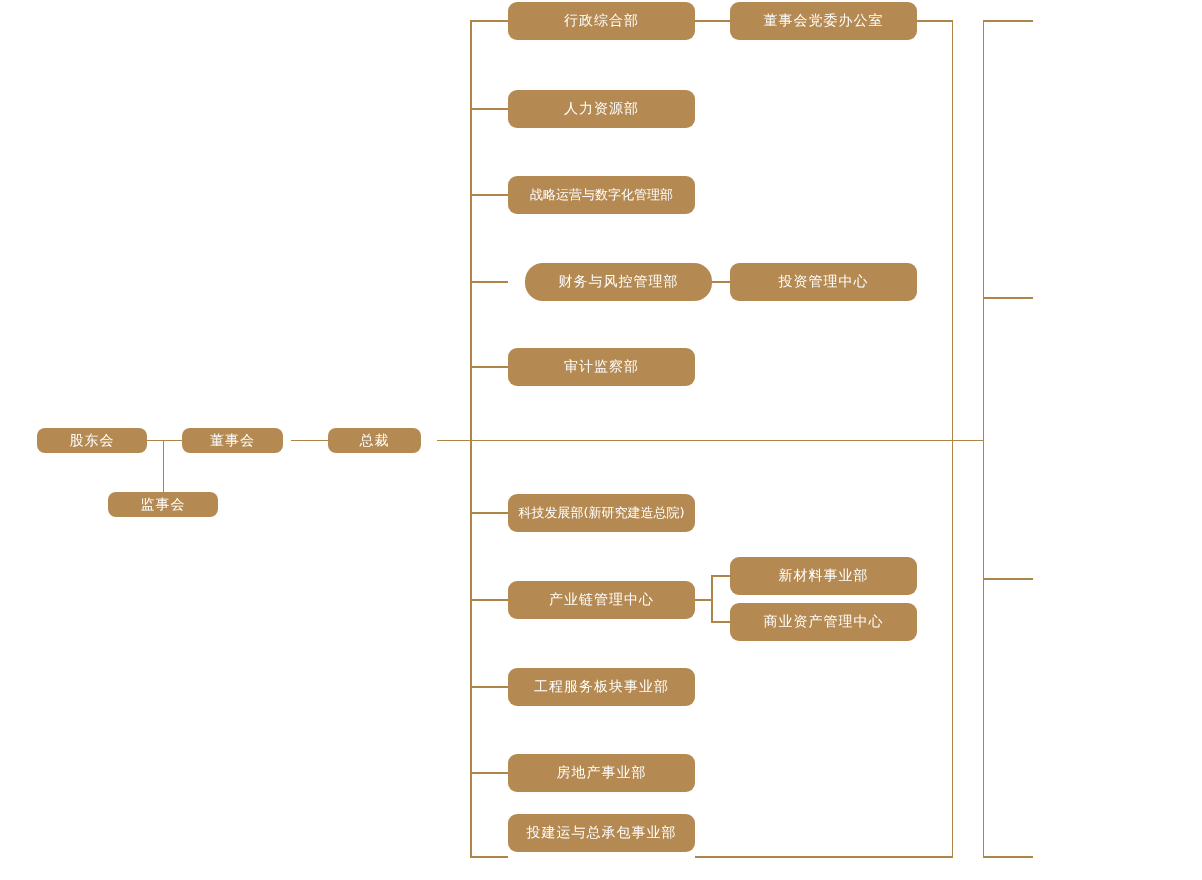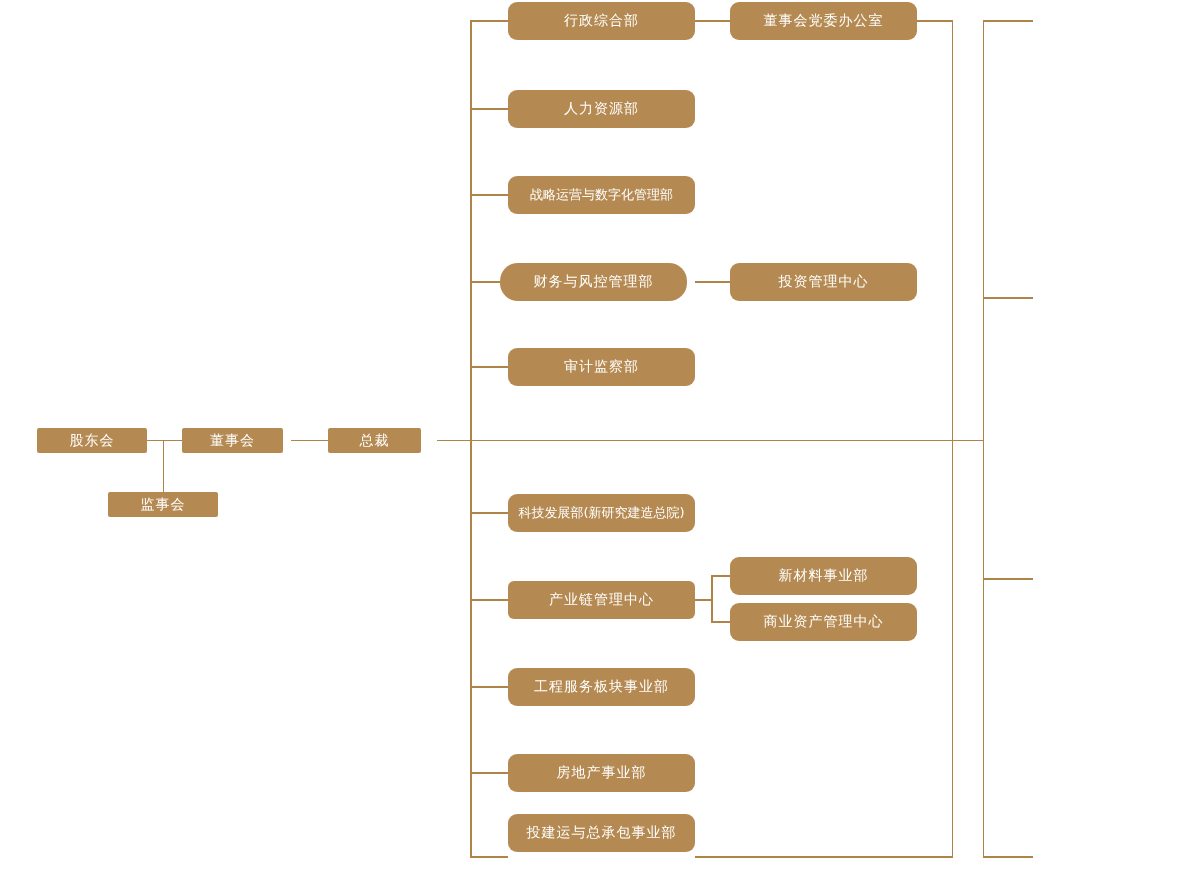--- a/index.html
+++ b/index.html
@@ -22,21 +22,21 @@
     background:var(--node-fill);
     color:var(--node-text);
     border-radius:9px;
     display:flex;align-items:center;justify-content:center;
     font-size:14px;letter-spacing:1px;
     white-space:nowrap;
     box-sizing:border-box;
   }
   .node-sm{
     width:110px;height:25px;
-    border-radius:2px;
+    border-radius:8px;
     font-size:14px;letter-spacing:1px;
   }
   .fs13{font-size:13px;letter-spacing:0;}
   .hl{position:absolute;height:1.5px;background:var(--line-color);}
   .vl{position:absolute;width:1.5px;background:var(--line-color);}
 </style>
 </head>
 <body>
 
 <div class="canvas">
@@ -75,24 +75,24 @@
   <div class="hl" style="left:983px;top:856.25px;width:50px;"></div>
 
   <div class="node node-sm" style="left:37px;top:428px;">股东会</div>
   <div class="node node-sm" style="left:182px;top:428px;width:101px;">董事会</div>
   <div class="node node-sm" style="left:328px;top:428px;width:93px;">总裁</div>
   <div class="node node-sm" style="left:108px;top:492px;">监事会</div>
 
   <div class="node" style="left:508px;top:2px;">行政综合部</div>
   <div class="node" style="left:508px;top:90px;">人力资源部</div>
   <div class="node fs13" style="left:508px;top:176px;">战略运营与数字化管理部</div>
-  <div class="node" style="left:500px;top:263px;border-radius:18px;">财务与风控管理部</div>
+  <div class="node" style="left:525px;top:263px;border-radius:18px;">财务与风控管理部</div>
   <div class="node" style="left:508px;top:348px;">审计监察部</div>
   <div class="node fs13" style="left:508px;top:494px;">科技发展部(新研究建造总院)</div>
-  <div class="node" style="left:508px;top:581px;border-radius:6px;">产业链管理中心</div>
+  <div class="node" style="left:508px;top:581px;">产业链管理中心</div>
   <div class="node" style="left:508px;top:668px;">工程服务板块事业部</div>
   <div class="node" style="left:508px;top:754px;">房地产事业部</div>
   <div class="node" style="left:508px;top:814px;">投建运与总承包事业部</div>
 
   <div class="node" style="left:730px;top:2px;text-align:right;">董事会党委办公室</div>
   <div class="node" style="left:730px;top:263px;">投资管理中心</div>
   <div class="node" style="left:730px;top:557px;">新材料事业部</div>
   <div class="node" style="left:730px;top:603px;">商业资产管理中心</div>
 
 </div>

